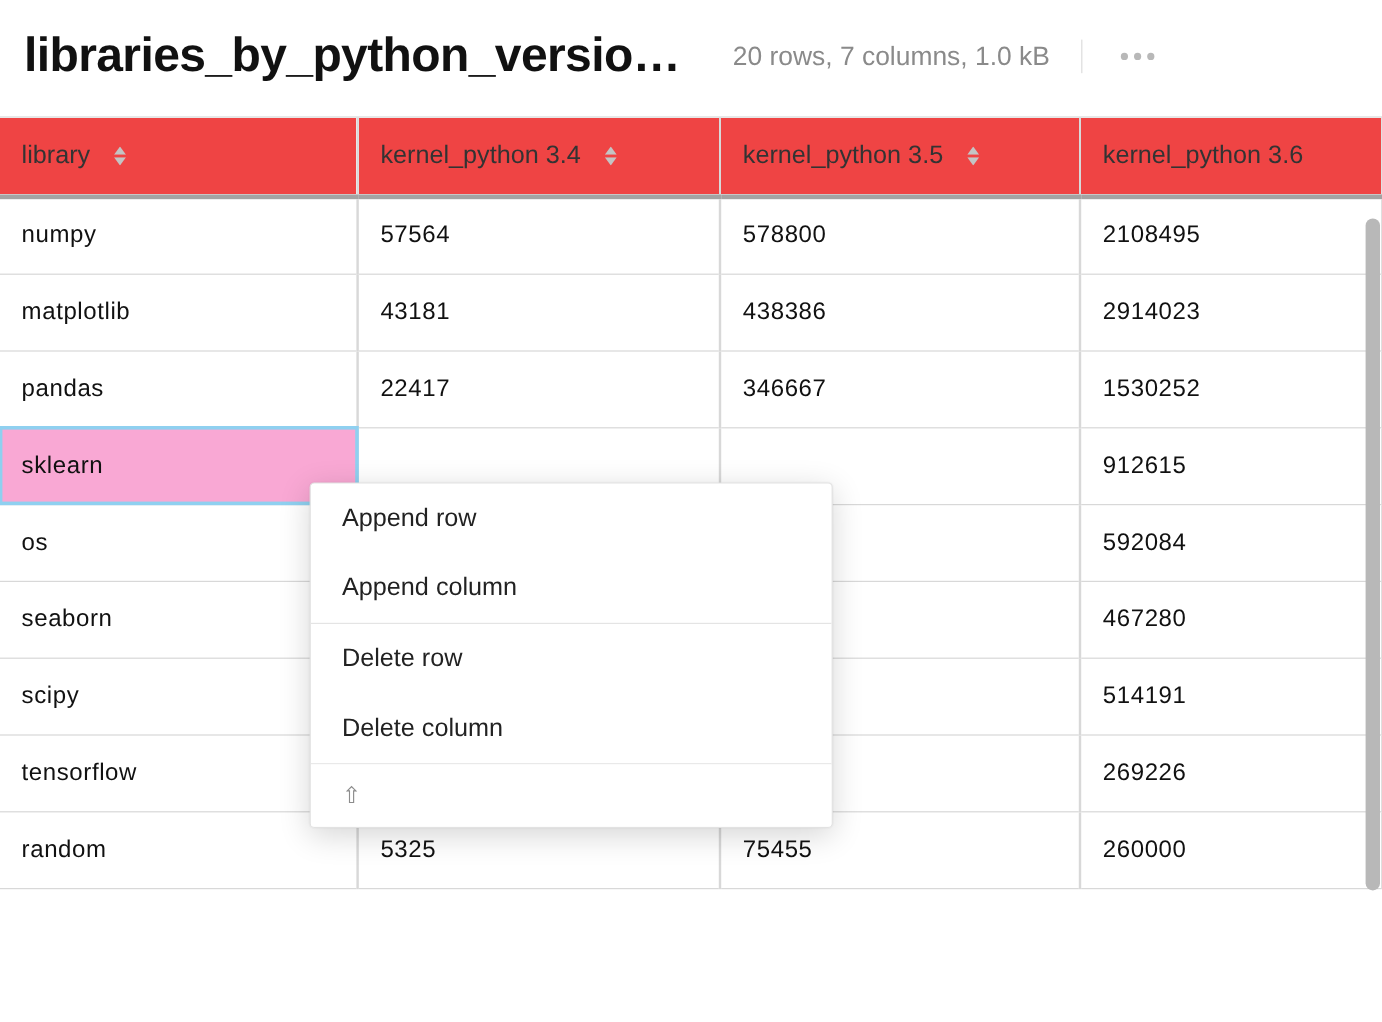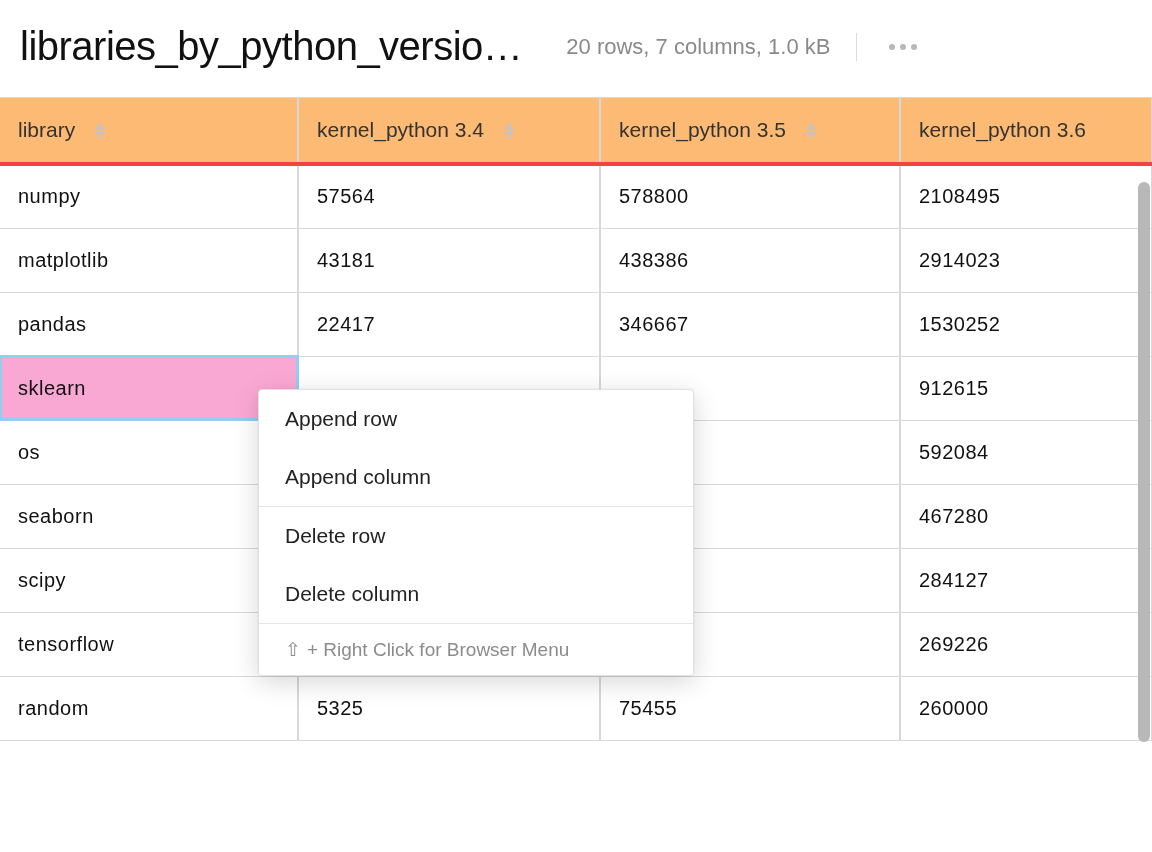--- a/index.html
+++ b/index.html
@@ -16,21 +16,21 @@
       position: relative;
     }
     .header {
       display: flex;
       align-items: center;
       padding: 24px 20px 28px 20px;
       gap: 20px;
     }
     .title {
       font-size: 40px;
-      font-weight: 400;
+      font-weight: 700;
       color: #111;
       max-width: 580px;
       white-space: nowrap;
       overflow: hidden;
       text-overflow: ellipsis;
       letter-spacing: -0.5px;
     }
     .stats {
       font-size: 22px;
       color: #8a8a8a;
@@ -67,23 +67,23 @@
     th, td {
       text-align: left;
       border-right: 2px solid #d8d8d8;
       border-bottom: 1px solid #d8d8d8;
     }
     th {
       padding: 20px 18px;
       font-weight: 500;
       font-size: 21px;
       color: #333;
-      background: #fdba74;
+      background: #ef4444;
       position: relative;
-      border-bottom: 4px solid #ef4444;
+      border-bottom: 4px solid #a3a3a3;
     }
     .col-lib { width: 298px; }
     .col-k34 { width: 302px; }
     .col-k35 { width: 300px; }
     .col-k36 { width: 252px; }
     .sort-icon {
       display: inline-flex;
       flex-direction: column;
       gap: 2px;
       margin-left: 14px;
@@ -104,21 +104,21 @@
     td.selected {
       outline: 3px solid #8fd0f0;
       outline-offset: -2px;
       background: #f9a8d4;
       position: relative;
       z-index: 1;
     }
     .context-menu {
       position: absolute;
       left: 258px;
-      top: 389px;
+      top: 402px;
       width: 436px;
       background: #fff;
       border: 1px solid #e2e2e2;
       border-radius: 4px;
       box-shadow: 0 6px 26px rgba(0,0,0,0.16), 0 0 0 1px rgba(0,0,0,0.02);
       z-index: 10;
       overflow: hidden;
     }
     .menu-item {
       padding: 17px 26px;
@@ -256,21 +256,21 @@
         <tr>
           <td>seaborn</td>
           <td></td>
           <td></td>
           <td>467280</td>
         </tr>
         <tr>
           <td>scipy</td>
           <td></td>
           <td></td>
-          <td>284127</td>
+          <td>514191</td>
         </tr>
         <tr>
           <td>tensorflow</td>
           <td>4212</td>
           <td>123837</td>
           <td>269226</td>
         </tr>
         <tr>
           <td>random</td>
           <td>5325</td>
@@ -283,19 +283,18 @@
 
 <div class="context-menu">
   <div class="menu-item">Append row</div>
   <div class="menu-item">Append column</div>
   <div class="menu-sep"></div>
   <div class="menu-item">Delete row</div>
   <div class="menu-item">Delete column</div>
   <div class="menu-sep"></div>
   <div class="menu-hint">
     <span class="shift-icon">⇧</span>
-    <span>+ Right Click for Browser Menu</span>
   </div>
 </div>
 
 <div class="scrollbar-track">
   <div class="scrollbar-thumb"></div>
 </div>
 
 </body></html>

